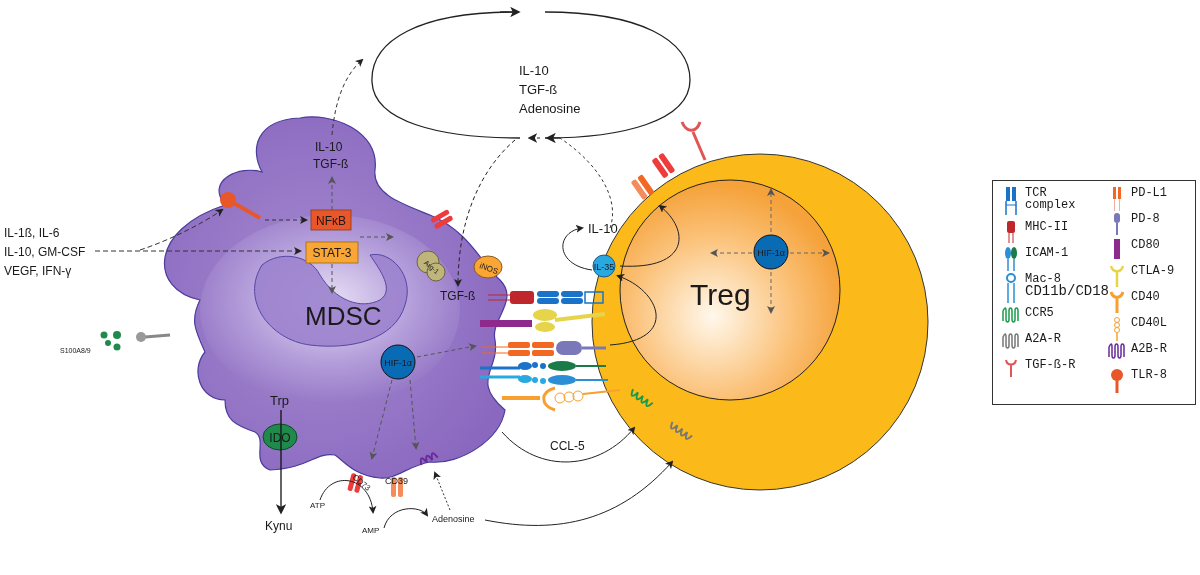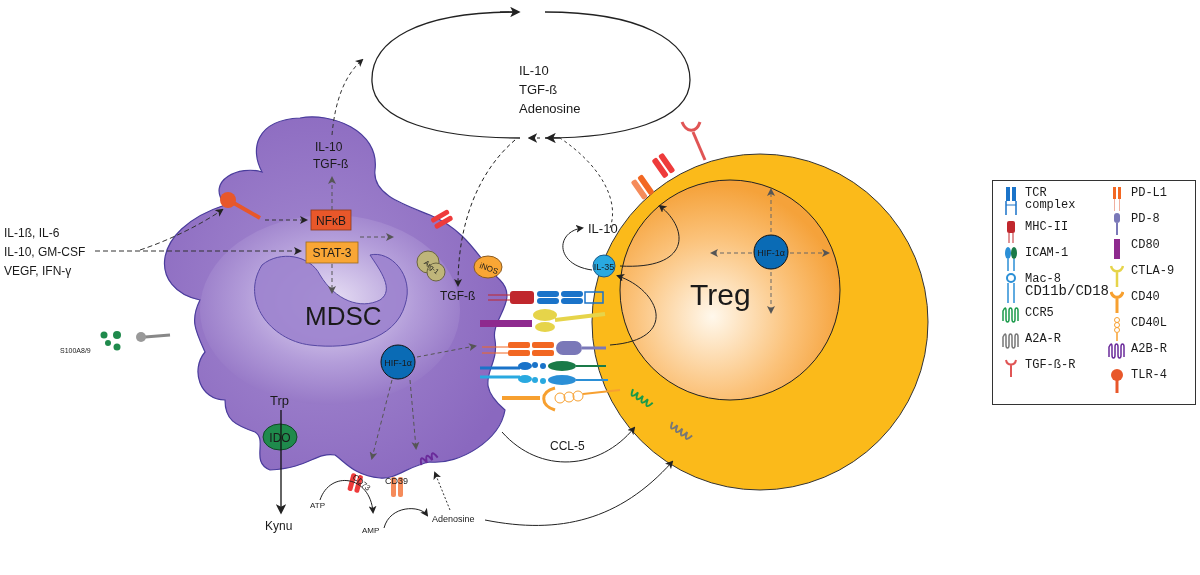--- a/index.html
+++ b/index.html
@@ -360,16 +360,16 @@
         </span>
       <span class="lbl">A2B-R</span>
     </div>
     <div class="legend-item">
       <span class="sym">
           <svg width="14" height="24" style="position:static">
             <circle cx="7" cy="6" r="6" fill="#e8572a"></circle>
             <path d="M7,10 L7,24" stroke="#e8572a" stroke-width="3"></path>
           </svg>
         </span>
-      <span class="lbl">TLR-4</span>
+      <span class="lbl">TLR-8</span>
     </div>
   </div>
 </div>
 
 </body></html>

